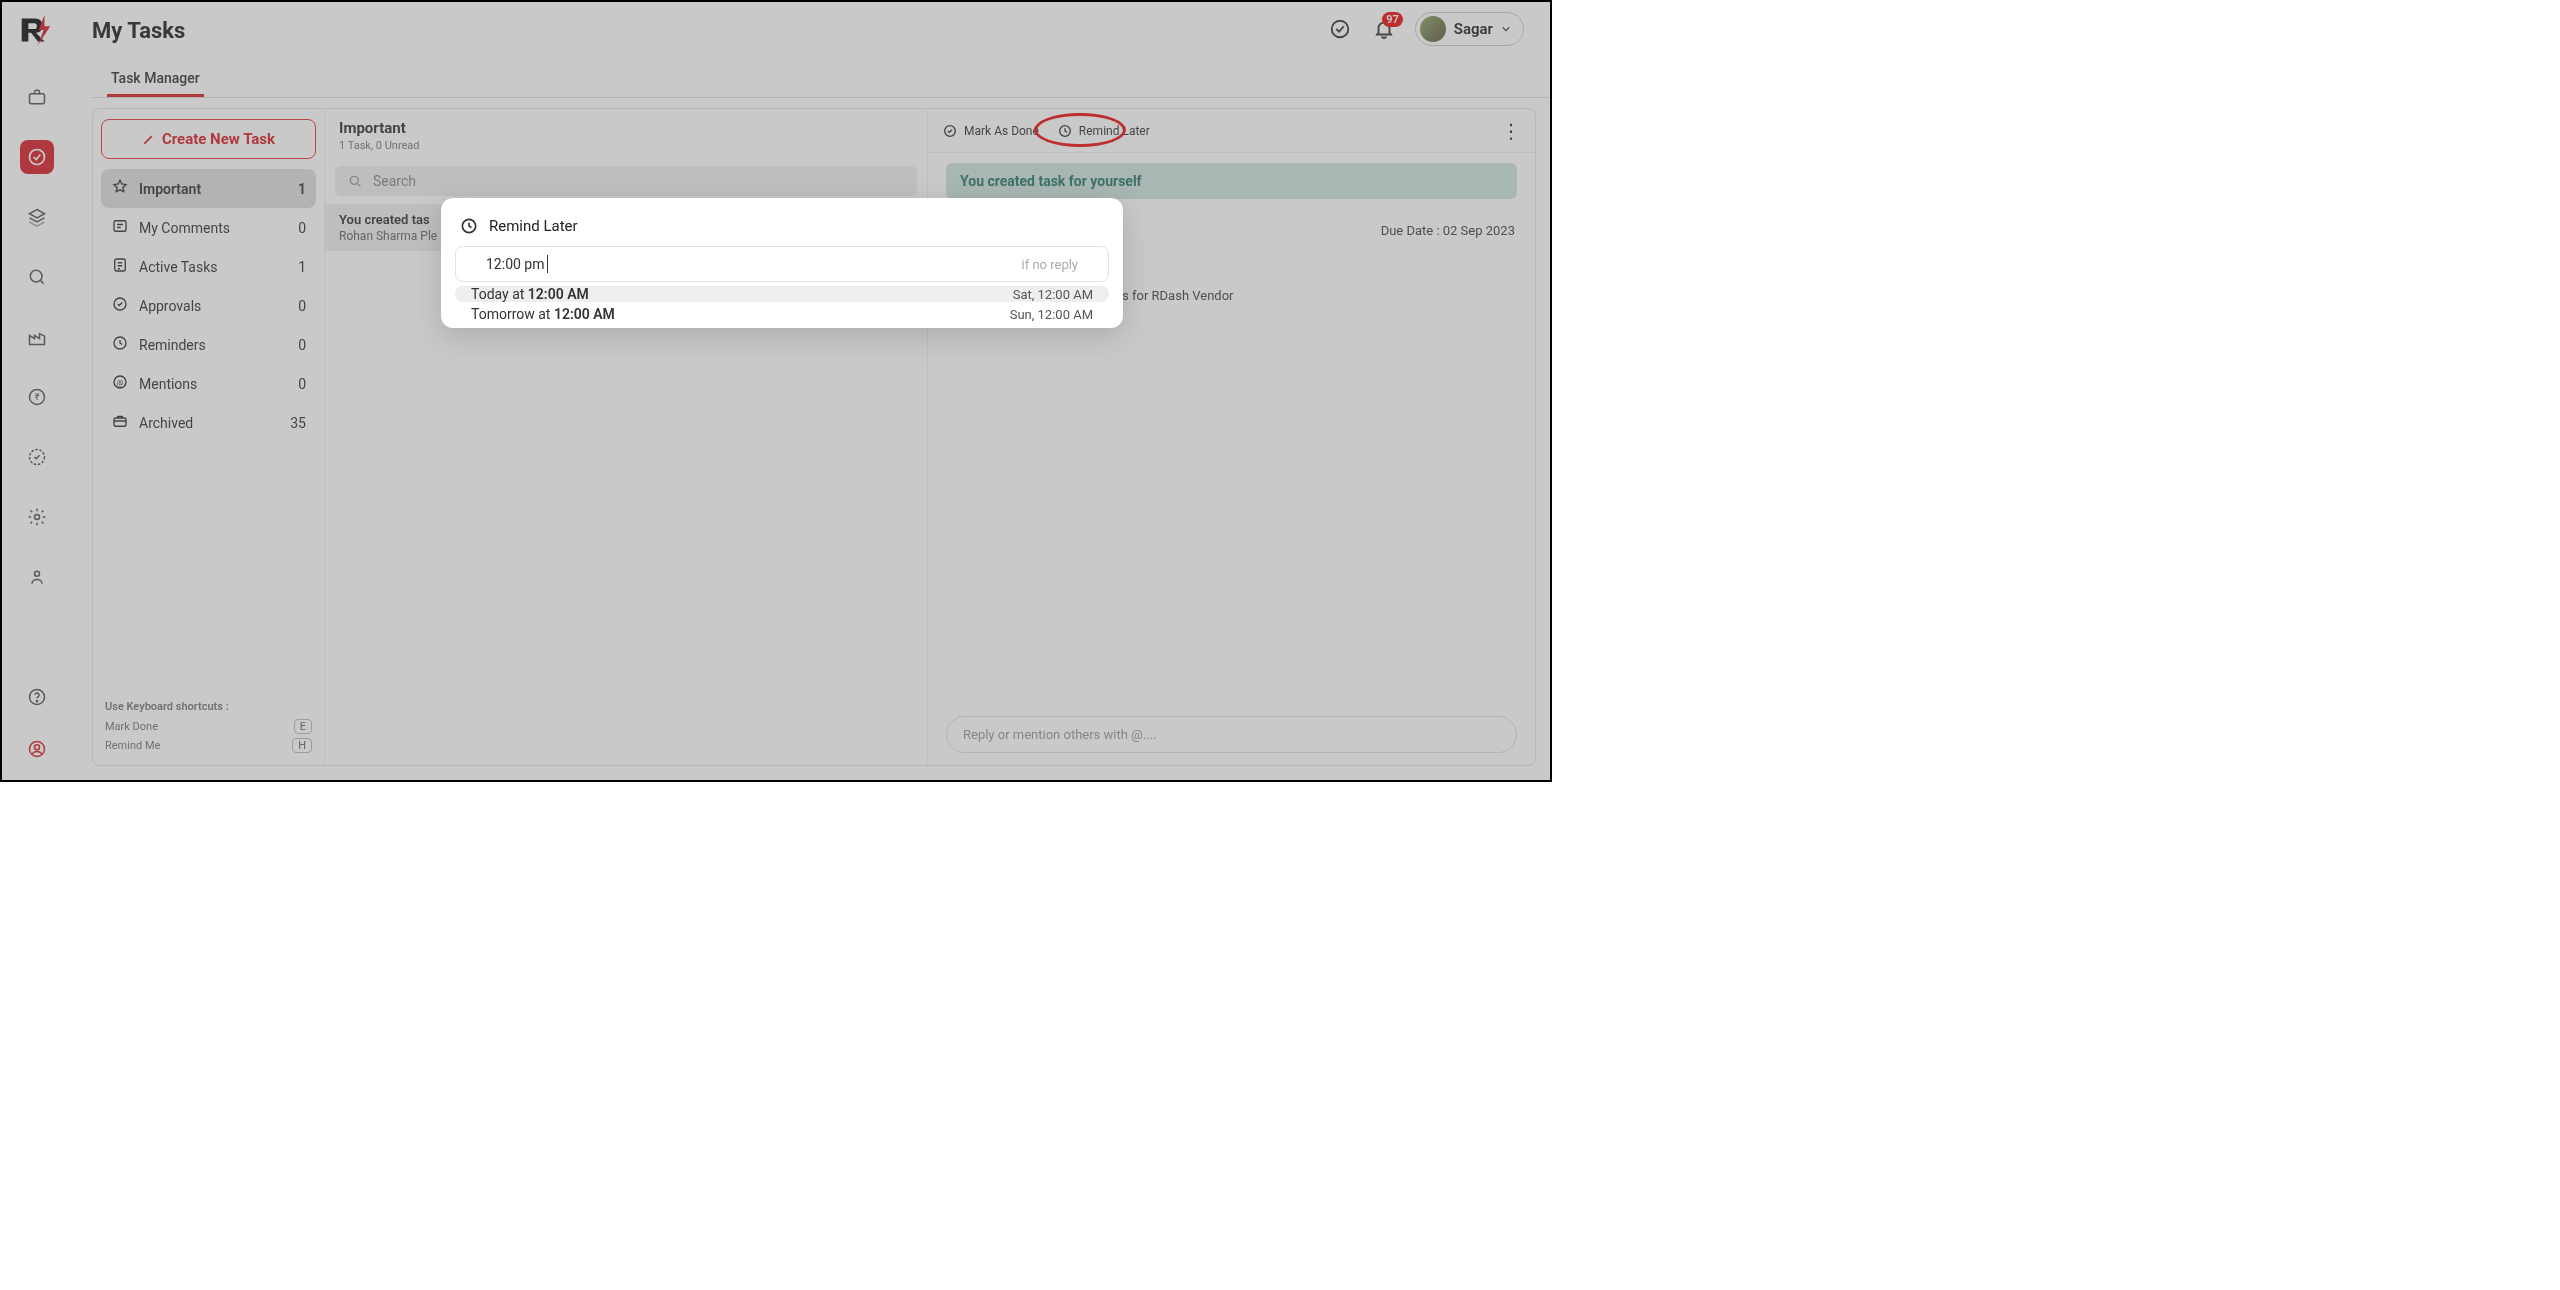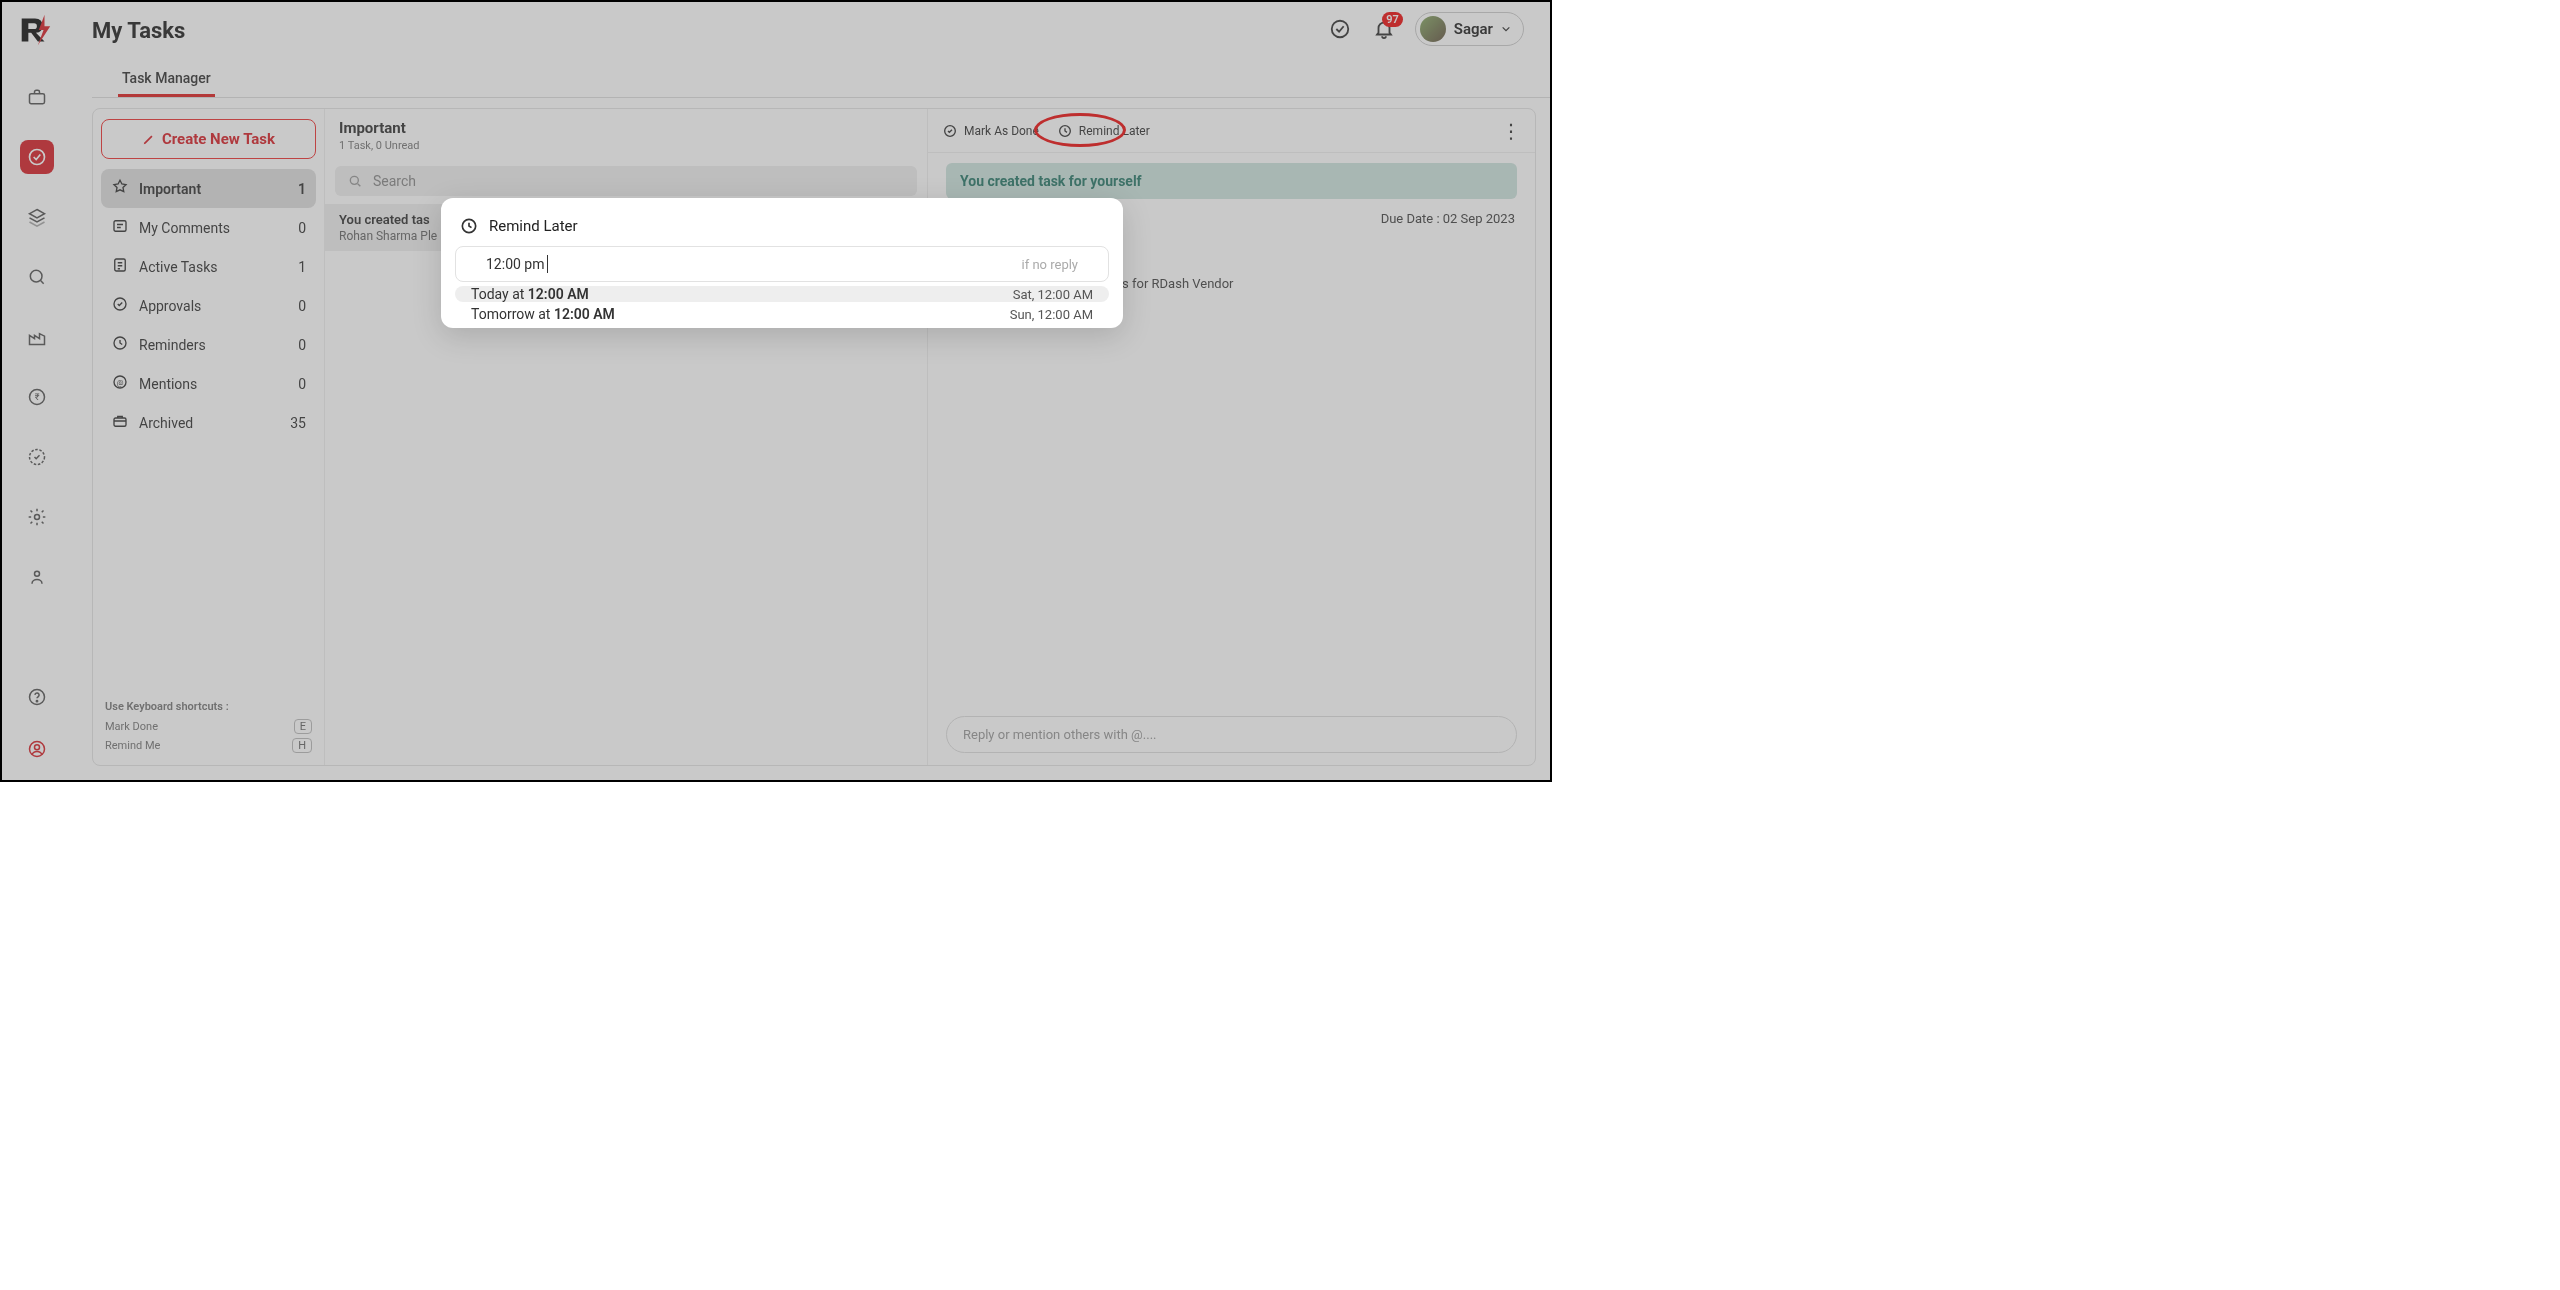--- a/index.html
+++ b/index.html
@@ -10,21 +10,21 @@
   .logo svg { width: 38px; height: 38px; }
   .page-title { font-size: 22px; font-weight: 700; margin-left: 36px; color: #222; }
   .header-right { position: absolute; right: 26px; top: 10px; display: flex; align-items: center; gap: 18px; }
   .icon-btn { width: 26px; height: 26px; display:flex; align-items:center; justify-content:center; cursor:pointer; }
   .bell-wrap { position: relative; }
   .badge { position: absolute; top: -4px; right: -6px; background: #e11; color:#fff; font-size: 11px; font-weight:600; border-radius: 8px; padding: 1px 4px; }
   .user-chip { display:flex; align-items:center; gap:8px; border: 1px solid #ccc; border-radius: 20px; padding: 3px 12px 3px 4px; cursor:pointer; }
   .avatar { width: 26px; height: 26px; border-radius: 50%; background: linear-gradient(135deg,#8a6,#654); }
   .user-name { font-size: 15px; font-weight:600; color:#222; }
   .tab-row { position:absolute; top:56px; left: 90px; right: 0; height: 40px; border-bottom: 1px solid #ddd; display:flex; align-items:flex-end; }
-  .tab { padding: 10px 4px 8px; margin-left: 26px; font-size: 14px; color:#333; border-bottom: 3px solid #d22; font-weight:500; }
+  .tab { padding: 10px 4px 8px; margin-left: 15px; font-size: 14px; color:#333; border-bottom: 3px solid #d22; font-weight:500; }
 
   .left-rail { position:absolute; top:56px; left:0; width: 70px; bottom:0; display:flex; flex-direction:column; align-items:center; padding-top: 22px; gap: 26px; }
   .rail-item { width: 34px; height: 34px; border-radius: 8px; display:flex; align-items:center; justify-content:center; color:#555; cursor:pointer; }
   .rail-item.active { background: #d8232a; color:#fff; }
   .rail-bottom { position:absolute; bottom: 14px; left:0; width:70px; display:flex; flex-direction:column; align-items:center; gap: 18px;}
 
   .main { position:absolute; top: 106px; left: 90px; right: 14px; bottom: 14px; border: 1px solid #e3e3e3; border-radius: 8px; display:flex; background:#fff; }
 
   .col1 { width: 232px; border-right: 1px solid #eee; padding: 10px 8px; position:relative; }
   .create-btn { border: 1.5px solid #e33; color:#d8232a; border-radius: 8px; padding: 10px 6px; text-align:center; font-weight:700; font-size:15px; cursor:pointer; display:flex; align-items:center; justify-content:center; gap:6px;}
@@ -46,21 +46,21 @@
   .search { margin: 8px 10px; background:#eee; border-radius: 6px; display:flex; align-items:center; padding: 7px 12px; gap:10px; color:#888; font-size:14px; }
   .task-item { background:#eee; padding:8px 14px; cursor:pointer; }
   .task-line1 { font-size:13px; font-weight:600; color:#333; }
   .task-line2 { font-size:12px; color:#666; margin-top:2px; }
 
   .col3 { flex:1; display:flex; flex-direction:column; position:relative; }
   .col3-toolbar { height:44px; border-bottom:1px solid #eee; display:flex; align-items:center; gap:18px; padding: 0 14px; }
   .tb-btn { display:flex; align-items:center; gap:6px; font-size:12px; color:#333; cursor:pointer; }
   .tb-more { margin-left:auto; cursor:pointer; font-size:20px; color:#333; }
   .highlight-ring { position:absolute; border: 3px solid #e11; border-radius: 50%/50%; width: 92px; height: 34px; top: 4px; left: 106px; pointer-events:none; }
-  .memo-banner { margin: 10px 18px 8px; background:#cde3de; color:#2a7a6a; font-weight:700; border-radius:6px; padding: 10px 14px; font-size:14px; }
+  .memo-banner { margin: 10px 18px 20px; background:#cde3de; color:#2a7a6a; font-weight:700; border-radius:6px; padding: 10px 14px; font-size:14px; }
   .due { text-align:right; font-size:13px; color:#444; padding: 4px 20px 0; }
   .task-body-text { padding: 50px 20px 0; font-size:13px; color:#444; }
   .reply-box { position:absolute; bottom:12px; left:18px; right:18px; border:1px solid #ddd; border-radius:20px; padding: 10px 16px; color:#999; font-size:13px; background:#fff; }
 
   .popover { position:absolute; z-index:100; top: 196px; left: 439px; width: 682px; background:#fff; border-radius: 12px; box-shadow: 0 8px 30px rgba(0,0,0,0.15); padding: 14px 14px 6px; }
   .pop-head { display:flex; align-items:center; gap:10px; padding: 4px 4px 10px; }
   .pop-head svg { width:20px; height:20px; }
   .pop-title { font-size:15px; color:#222; }
   .pop-input { display:flex; border:1px solid #e2e2e2; border-radius:8px; padding: 8px 30px; align-items:center; }
   .pip { color:#333; font-size:14px; }

